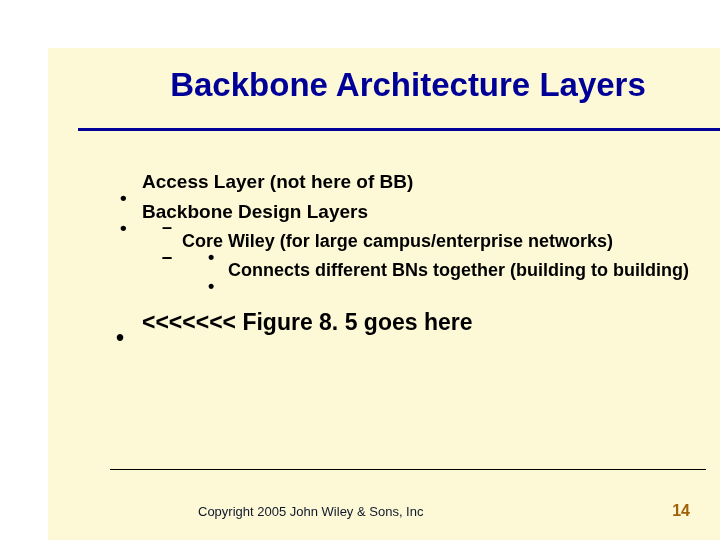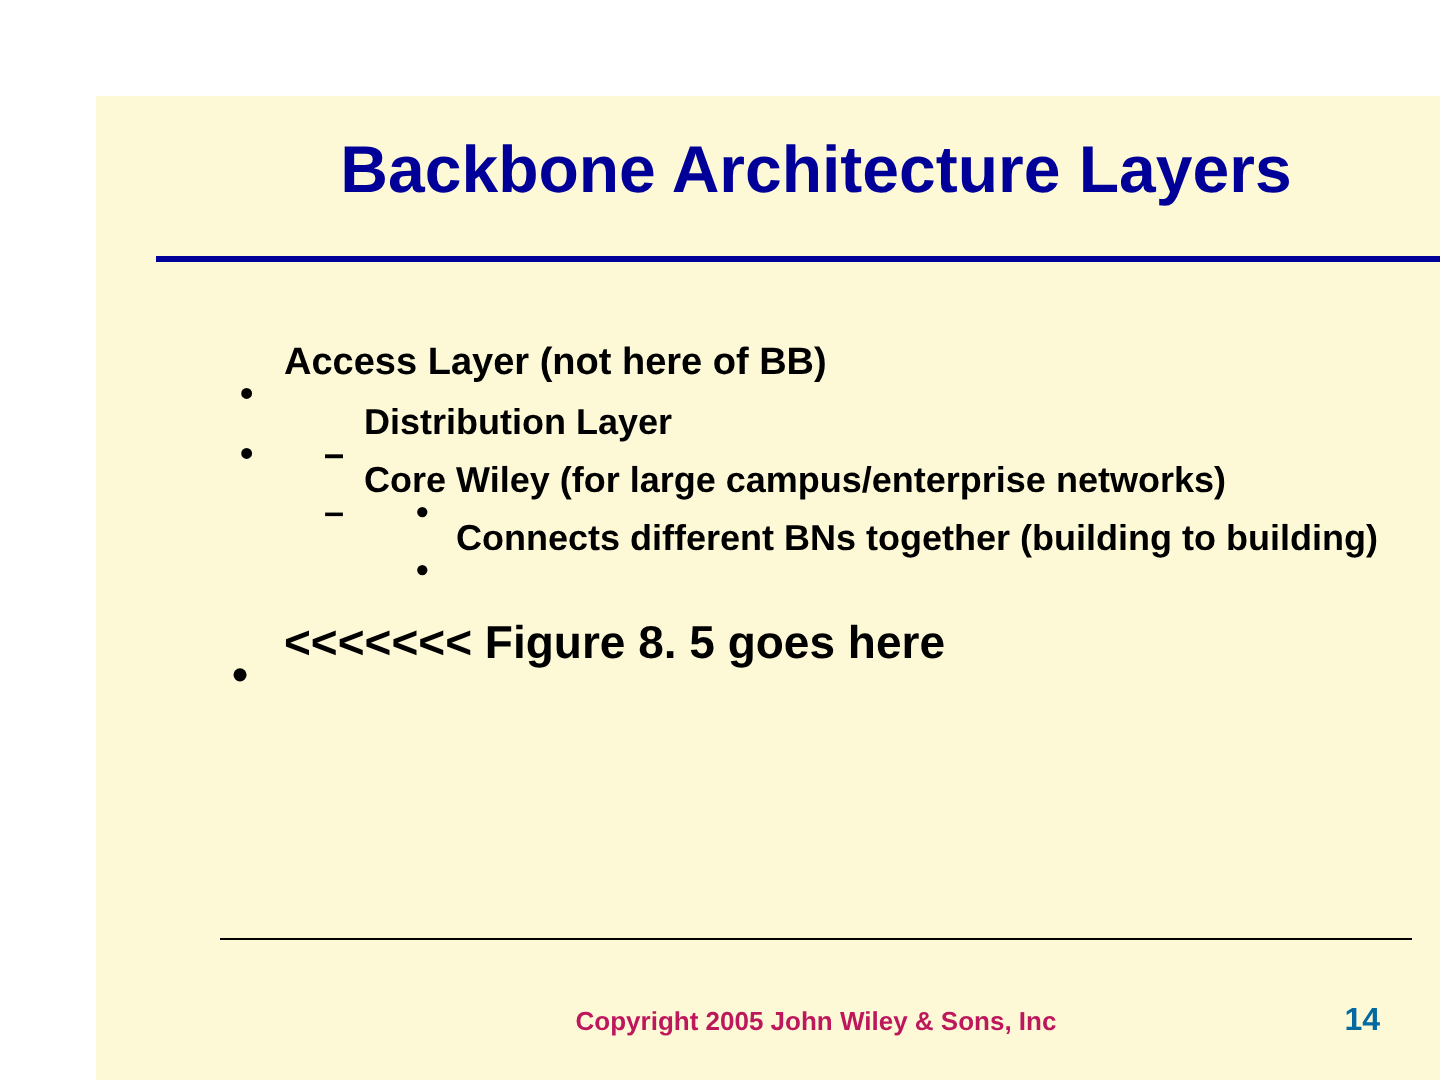--- a/index.html
+++ b/index.html
@@ -93,29 +93,29 @@
     background: #000000;
     margin-bottom: 6px;
   }
   .footer-row {
     display: flex;
     justify-content: space-between;
     align-items: baseline;
   }
   .copyright {
     flex: 1;
-    text-align: center;
+    text-align: left;
     font-size: 13px;
-    font-weight: bold;
-    color: #be185d;
+    font-weight: normal;
+    color: #0f172a;
   }
   .pagenum {
     font-size: 16px;
     font-weight: bold;
-    color: #0369a1;
+    color: #a16207;
     width: 40px;
     text-align: right;
   }
   .spacer-left { width: 40px; }
 </style>
 </head>
 <body>
 
 <div class="slide">
 
@@ -128,25 +128,25 @@
       <span class="bullet">•</span>
       <span>Access Layer (not here of BB)</span>
     </div>
 
     <div class="l2">
       <span class="bullet">–</span>
     </div>
 
     <div class="l1">
       <span class="bullet">•</span>
+      <span>Backbone Design Layers</span>
     </div>
 
     <div class="l2">
       <span class="bullet">–</span>
-      <span>Distribution Layer</span>
     </div>
 
     <div class="l3">
       <span class="bullet">•</span>
     </div>
 
     <div class="l2">
       <span class="bullet">–</span>
       <span>Core Wiley (for large campus/enterprise networks)</span>
     </div>

